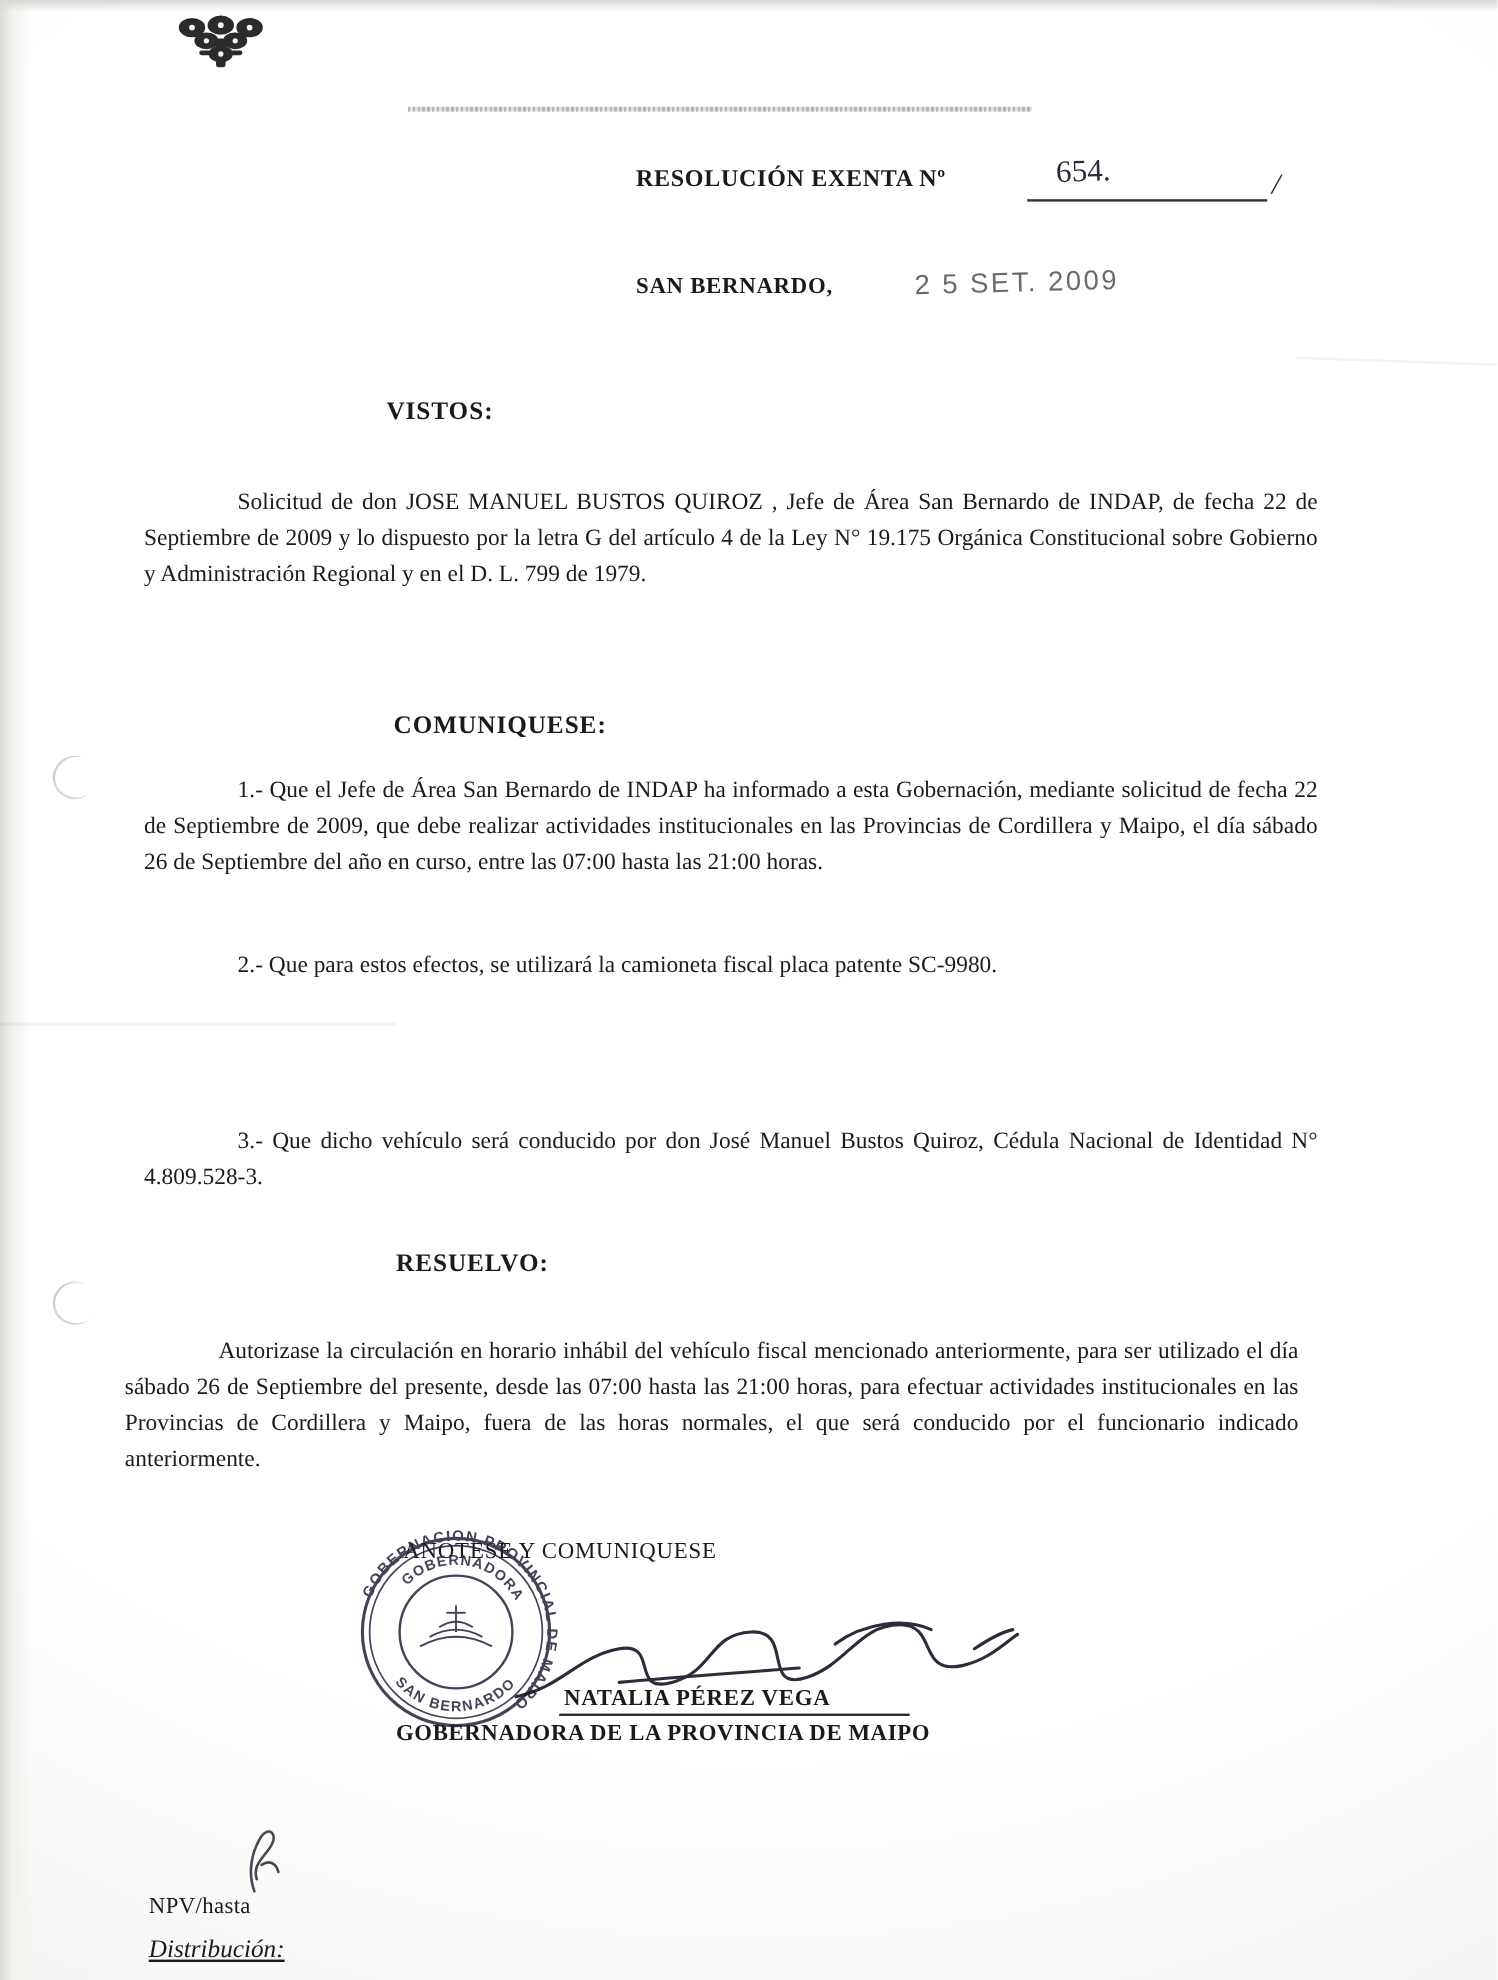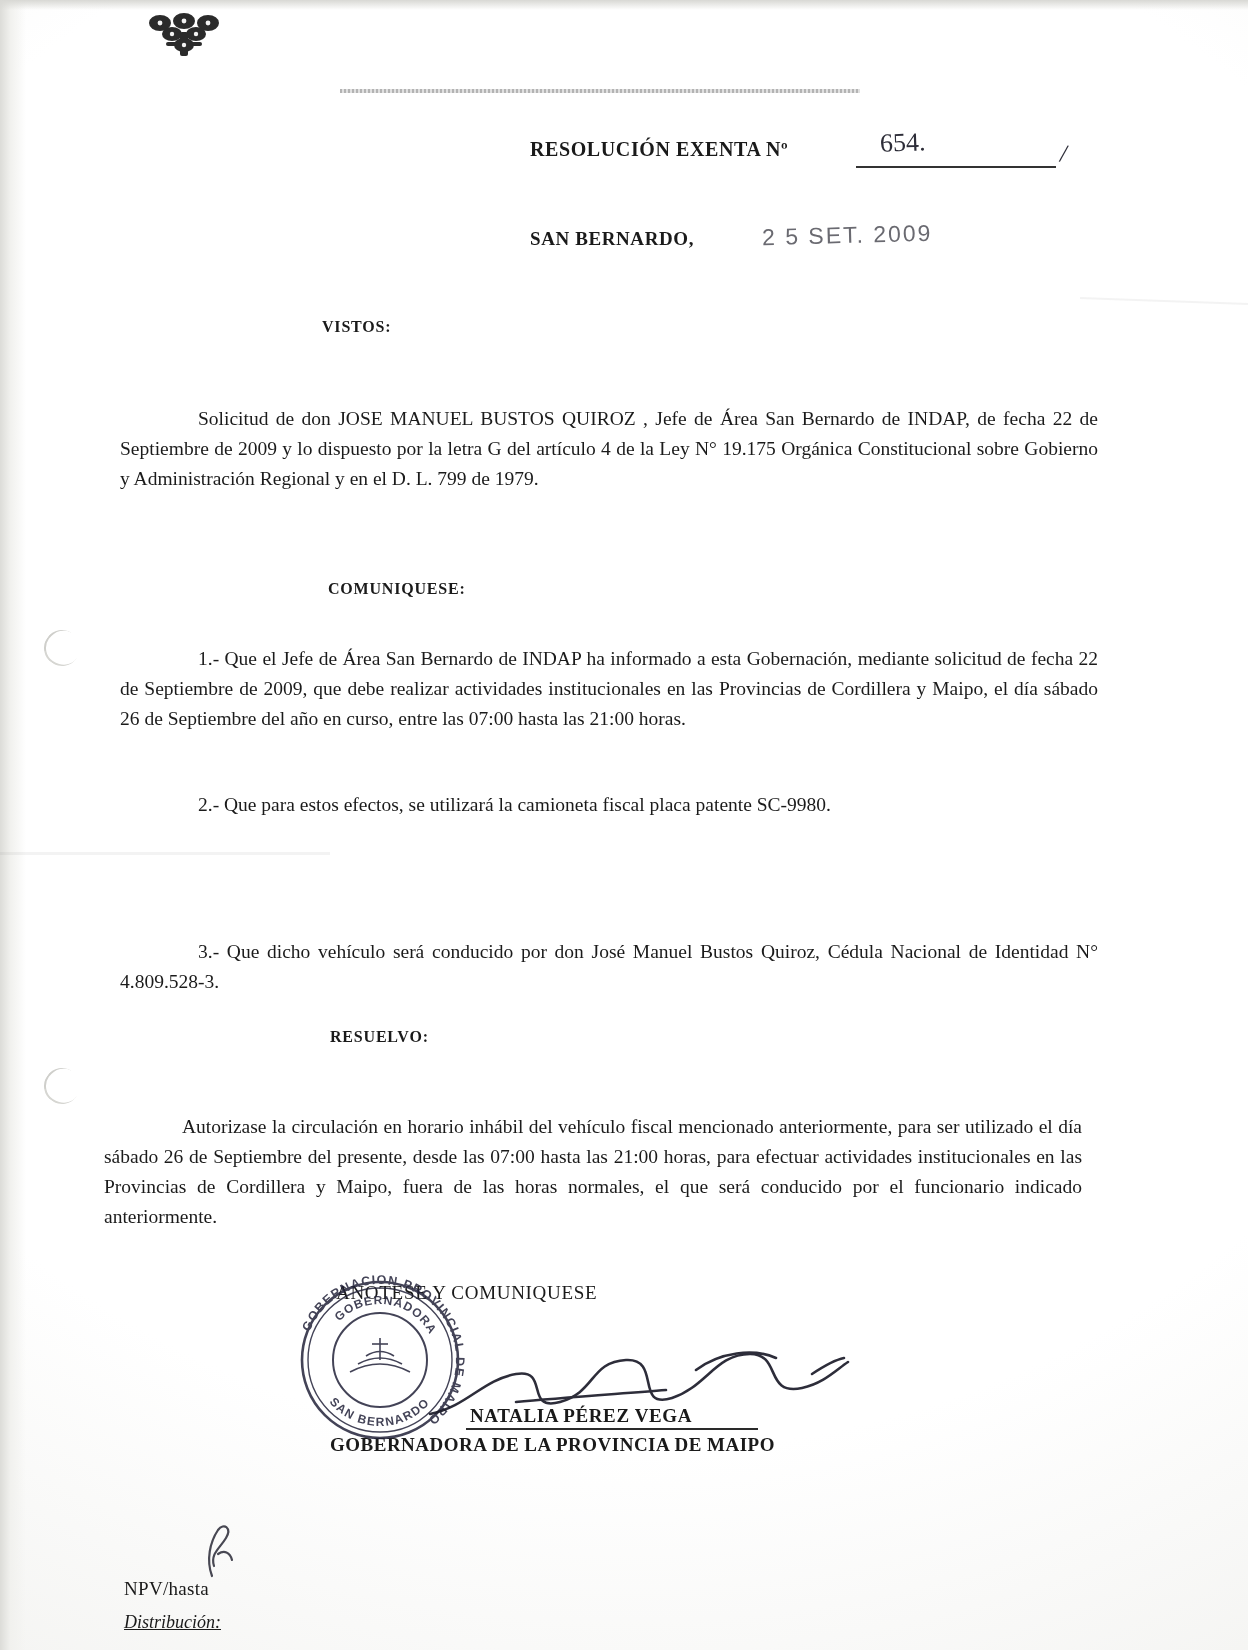--- a/index.html
+++ b/index.html
@@ -140,22 +140,23 @@
     letter-spacing: 2px;
     color: #4a4a52;
     opacity: .82;
     transform: rotate(-1.5deg);
   }
 
   
   .heading {
     position: absolute;
     font-weight: bold;
-    font-size: 16px;
+    font-size: 21px;
     letter-spacing: 0.8px;
+    margin-top: 12px;
   }
   .h-vistos { top: 318px; left: 322px; }
   .h-considerando { top: 580px; left: 328px; }
   .h-resuelvo { top: 1028px; left: 330px; }
 
   
   .para {
     position: absolute;
     font-size: 19.5px;
     line-height: 30px;
@@ -231,21 +232,21 @@
     position: absolute;
     top: 1578px;
     left: 124px;
     font-size: 19px;
     letter-spacing: .3px;
   }
   .footer-distrib {
     position: absolute;
     top: 1612px;
     left: 124px;
-    font-size: 18px;
+    font-size: 21px;
     font-style: italic;
     text-decoration: underline;
   }
   .footer-mark {
     position: absolute;
     top: 1520px;
     left: 196px;
     width: 44px;
     height: 60px;
     z-index: 6;

